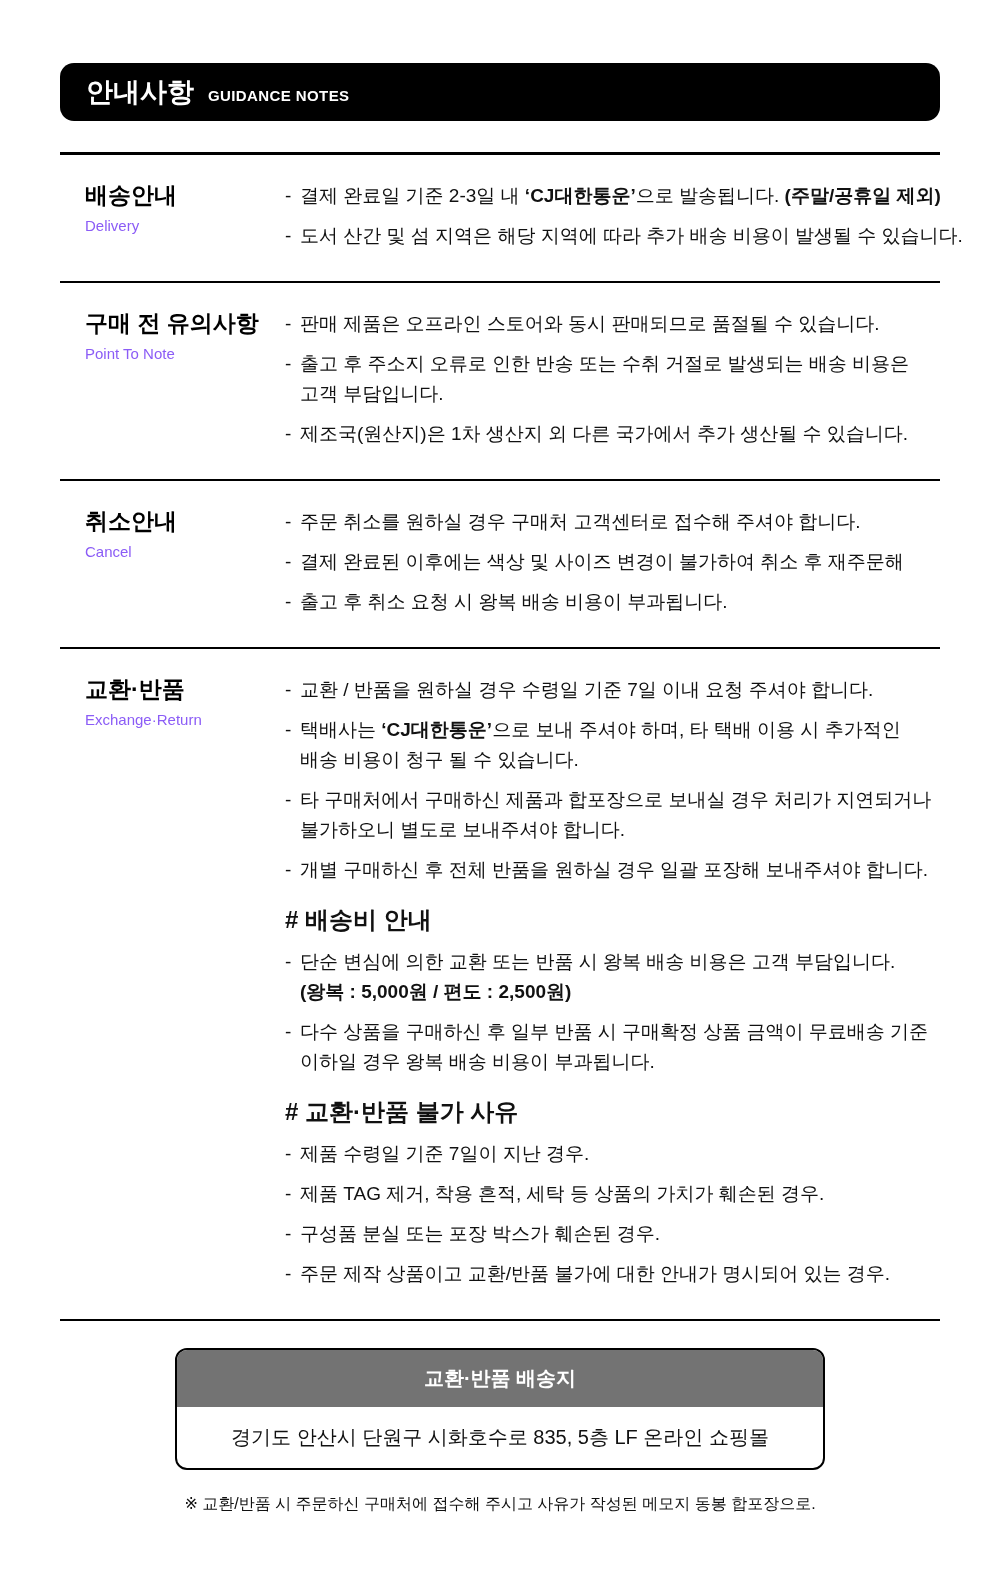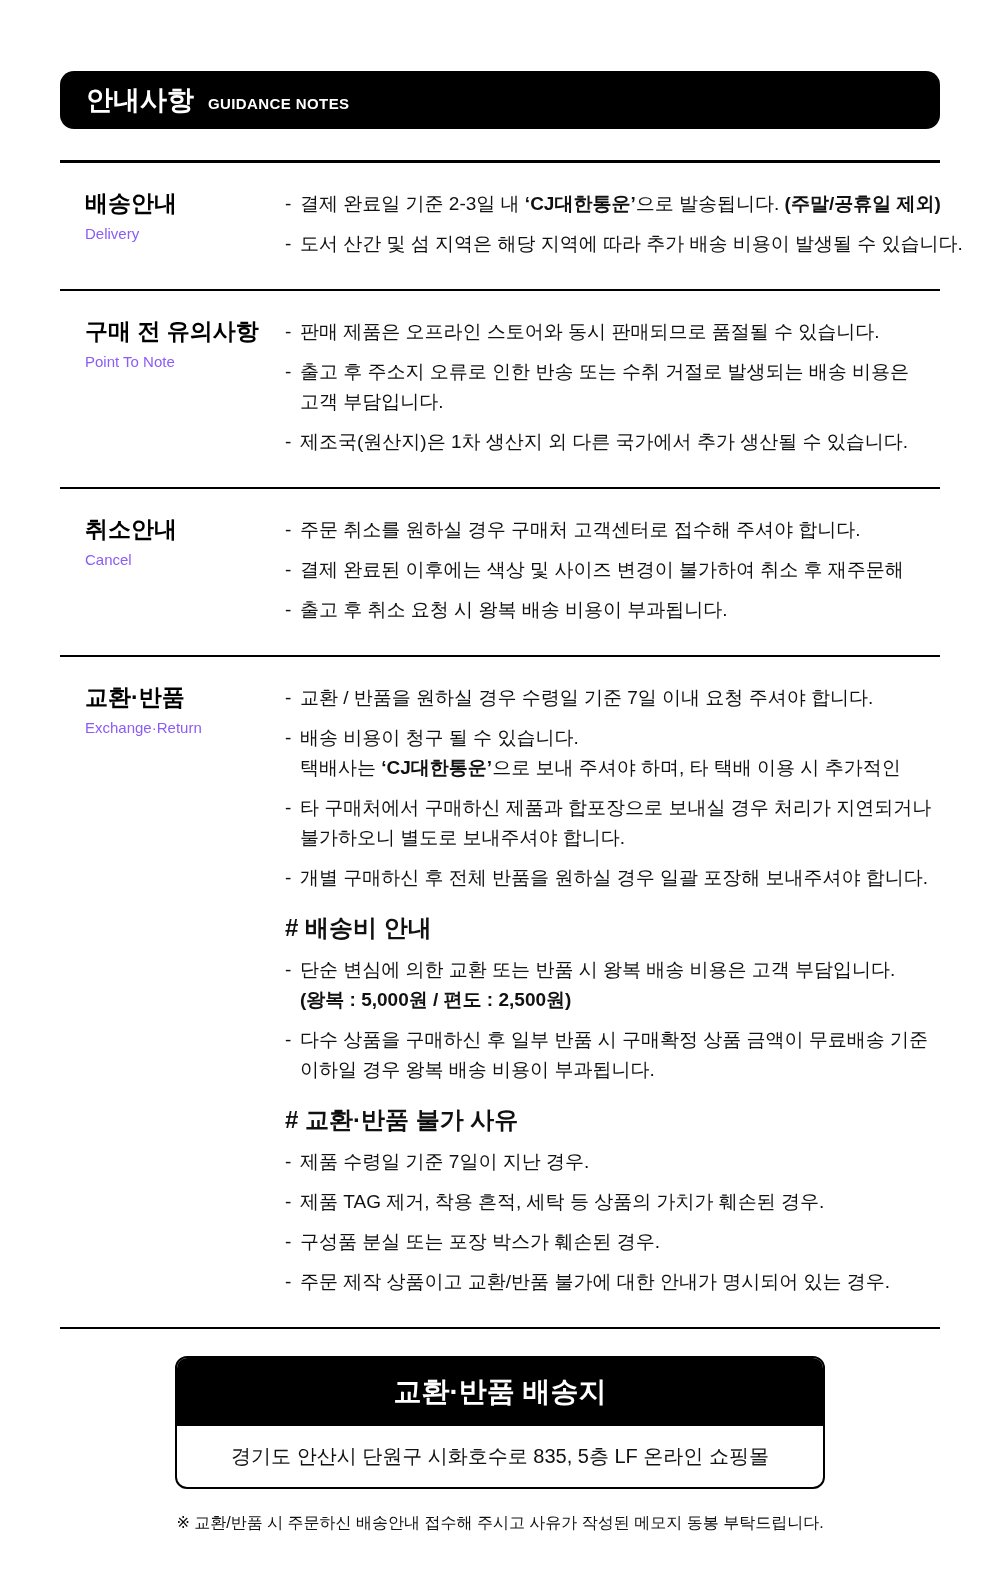--- a/index.html
+++ b/index.html
@@ -1,21 +1,21 @@
 <!DOCTYPE html>
 <html><head>
 <meta charset="utf-8">
 <style>
   html,body{margin:0;padding:0;}
   body{
     width:1000px;height:1575px;background:#ffffff;
     font-family:"Liberation Sans","DejaVu Sans",sans-serif;
     color:#111111;-webkit-font-smoothing:antialiased;
   }
-  .page{width:880px;margin:8px auto;padding-top:63px;}
+  .page{width:880px;margin:0 auto;padding-top:63px;}
   
   .header-bar{
     height:58px;background:#000000;border-radius:14px;
     display:flex;align-items:baseline;gap:14px;padding:0 26px;
     color:#ffffff;
   }
   .header-ko{font-size:27px;font-weight:700;line-height:58px;}
   .header-en{font-size:15px;font-weight:600;letter-spacing:.4px;}
   
   .divider{height:2px;background:#000000;}
@@ -32,21 +32,21 @@
   .blines{flex:1;min-width:0;}
   .line{white-space:nowrap;}
   .b{font-weight:700;}
   .subheader{font-weight:700;font-size:24px;line-height:30px;margin:20px 0 12px;}
   
   .footer{padding-top:27px;}
   .address-box{
     width:646px;margin:0 auto;border:2px solid #000000;border-radius:12px;
     overflow:hidden;text-align:center;background:#ffffff;
   }
-  .address-box-header{background:#000000;color:#ffffff;font-size:28px;font-weight:700;padding:15px 0;}
+  .address-box-header{background:#737373;color:#ffffff;font-size:20px;font-weight:700;padding:15px 0;}
   .address-box-body{font-size:20px;color:#111111;padding:17px 0;}
   .footer-note{text-align:center;font-size:16px;margin-top:24px;white-space:nowrap;}
 </style>
 </head>
 <body>
 
 <div class="page">
 
   <div class="header-bar">
     <span class="header-ko">안내사항</span>
@@ -140,22 +140,22 @@
         <div class="section-content">
           <div class="bullet">
             <span class="dash">-</span>
             <div class="blines">
               <div class="line"><span>교환 / 반품을 원하실 경우 수령일 기준 7일 이내 요청 주셔야 합니다.</span></div>
             </div>
           </div>
           <div class="bullet">
             <span class="dash">-</span>
             <div class="blines">
+              <div class="line"><span>택배사는 </span><span class="b">‘CJ대한통운’</span><span>으로 보내 주셔야 하며, 타 택배 이용 시 추가적인</span></div>
               <div class="line"><span>배송 비용이 청구 될 수 있습니다.</span></div>
-              <div class="line"><span>택배사는 </span><span class="b">‘CJ대한통운’</span><span>으로 보내 주셔야 하며, 타 택배 이용 시 추가적인</span></div>
             </div>
           </div>
           <div class="bullet">
             <span class="dash">-</span>
             <div class="blines">
               <div class="line"><span>타 구매처에서 구매하신 제품과 합포장으로 보내실 경우 처리가 지연되거나</span></div>
               <div class="line"><span>불가하오니 별도로 보내주셔야 합니다.</span></div>
             </div>
           </div>
           <div class="bullet">
@@ -207,17 +207,17 @@
         </div>
       </div>
       <div class="divider"></div>
     </div>
 
   <div class="footer">
     <div class="address-box">
       <div class="address-box-header">교환·반품 배송지</div>
       <div class="address-box-body">경기도 안산시 단원구 시화호수로 835, 5층 LF 온라인 쇼핑몰</div>
     </div>
-    <div class="footer-note">※ 교환/반품 시 주문하신 배송안내 접수해 주시고 사유가 작성된 메모지 동봉 부탁드립니다.</div>
+    <div class="footer-note">※ 교환/반품 시 주문하신 구매처에 접수해 주시고 사유가 작성된 메모지 동봉 합포장으로.</div>
 
   </div>
 
 </div>
 
 </body></html>

